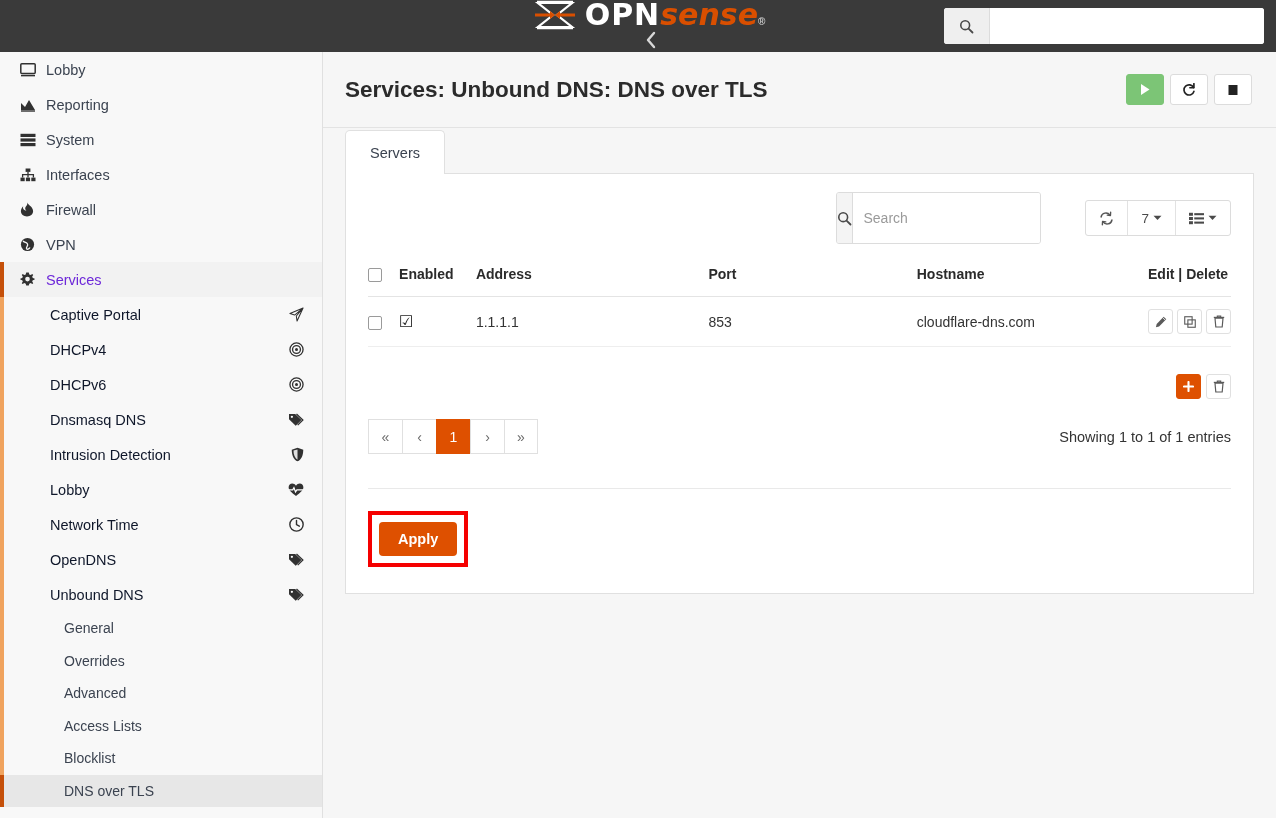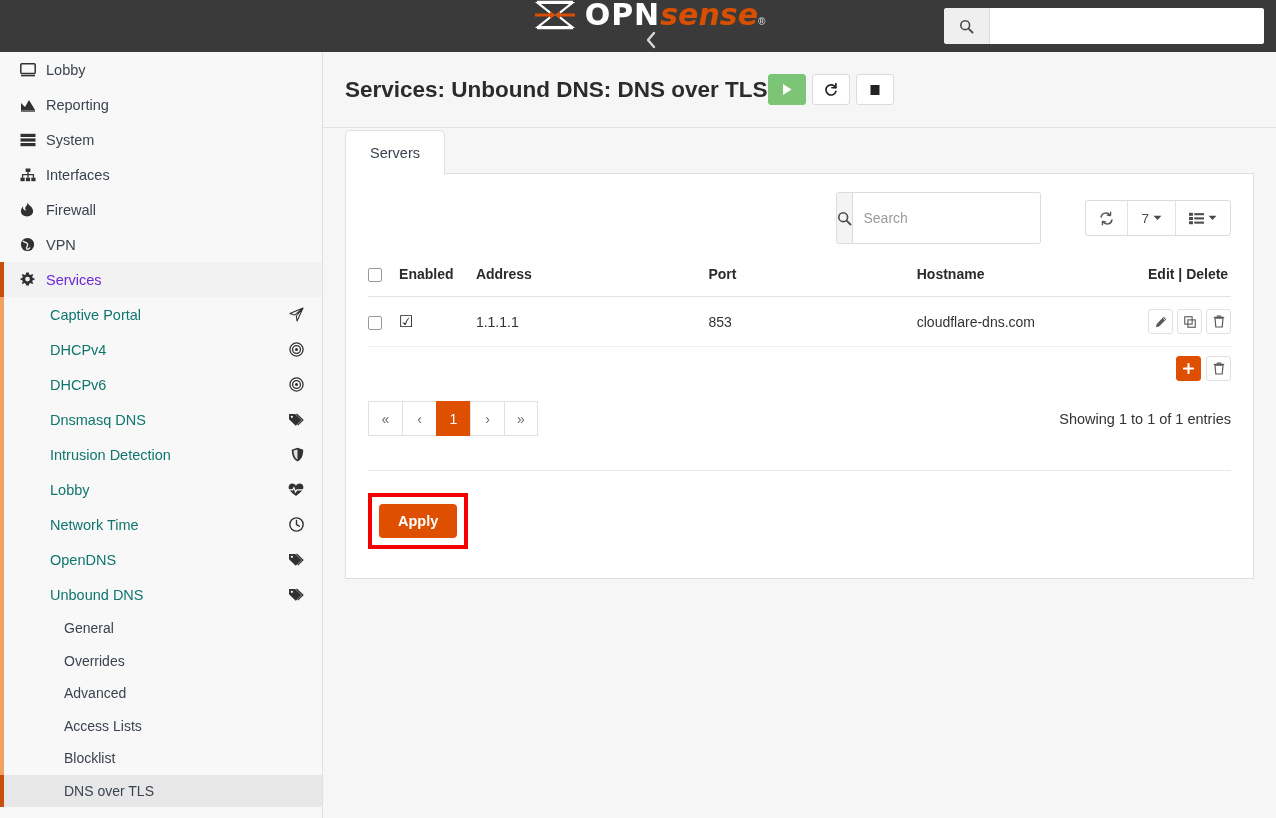--- a/index.html
+++ b/index.html
@@ -108,21 +108,21 @@
   .nav-sub {
     height: 35px;
     display: flex; align-items: center;
     padding-left: 46px;
     padding-right: 18px;
     cursor: pointer;
     border-left: 4px solid #f0a35e;
     justify-content: space-between;
   }
   .nav-sub .nav-label {
-    font-size: 14.5px; color: #0f766e;
+    font-size: 14.5px; color: #0f172a;
   }
   .nav-sub .nav-icon-right {
     color: #313131;
     font-size: 14px;
     display: flex; align-items: center;
   }
   .nav-sub2 {
     height: 32.5px;
     display: flex; align-items: center;
     padding-left: 60px;
@@ -146,20 +146,21 @@
     width: 953px; height: 766px;
     background: #f6f6f6;
     overflow: hidden;
   }
   #page-header {
     height: 76px;
     background: #f6f6f6;
     border-bottom: 1px solid #e3e3e3;
     display: flex; align-items: center;
     padding: 0 24px 0 22px;
+    justify-content: space-between;
   }
   #page-title {
     font-size: 22.5px;
     font-weight: bold;
     color: #2b2b2b;
     font-family: "Liberation Sans", sans-serif;
   }
   #svc-actions { display: flex; gap: 6px; }
   .svc-btn {
     width: 38px; height: 31px;
@@ -242,21 +243,21 @@
     cursor: pointer;
     font-size: 13.5px;
     color: #4a4a4a;
   }
   .btn-group > div:last-child { border-right: none; }
   .caret { margin-left: 4px; font-size: 9px; }
 
   
   table.dtbl {
     width: calc(100% - 44px);
-    margin: 6px 22px 0 22px;
+    margin: 6px 22px 18px 22px;
     border-collapse: collapse;
   }
   table.dtbl th {
     text-align: left;
     font-size: 14px;
     font-weight: bold;
     color: #2b2b2b;
     padding: 6px 0 14px 0;
     border-bottom: 1px solid #e4e4e4;
   }

